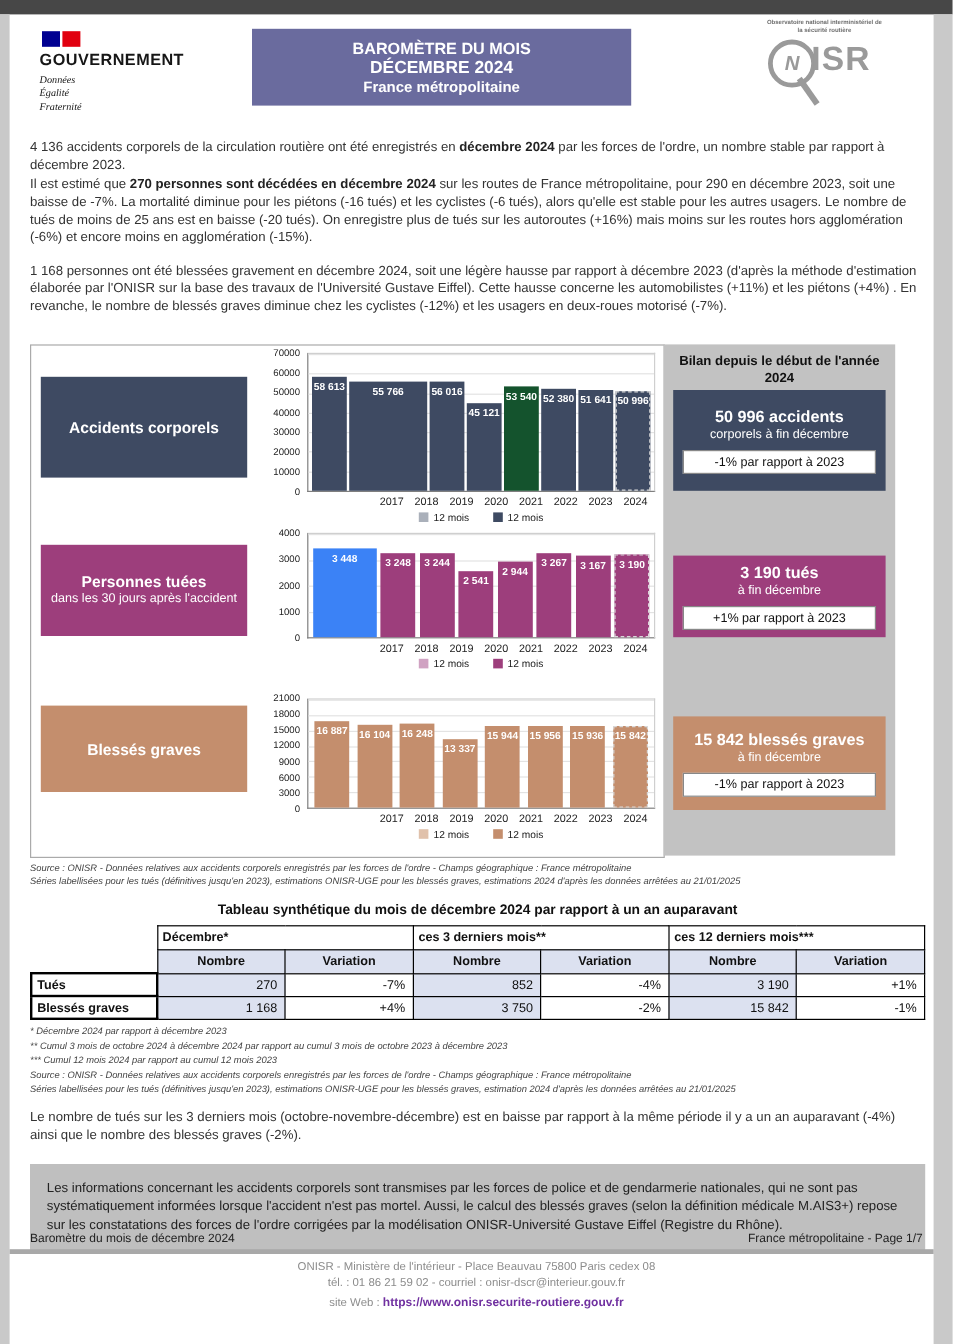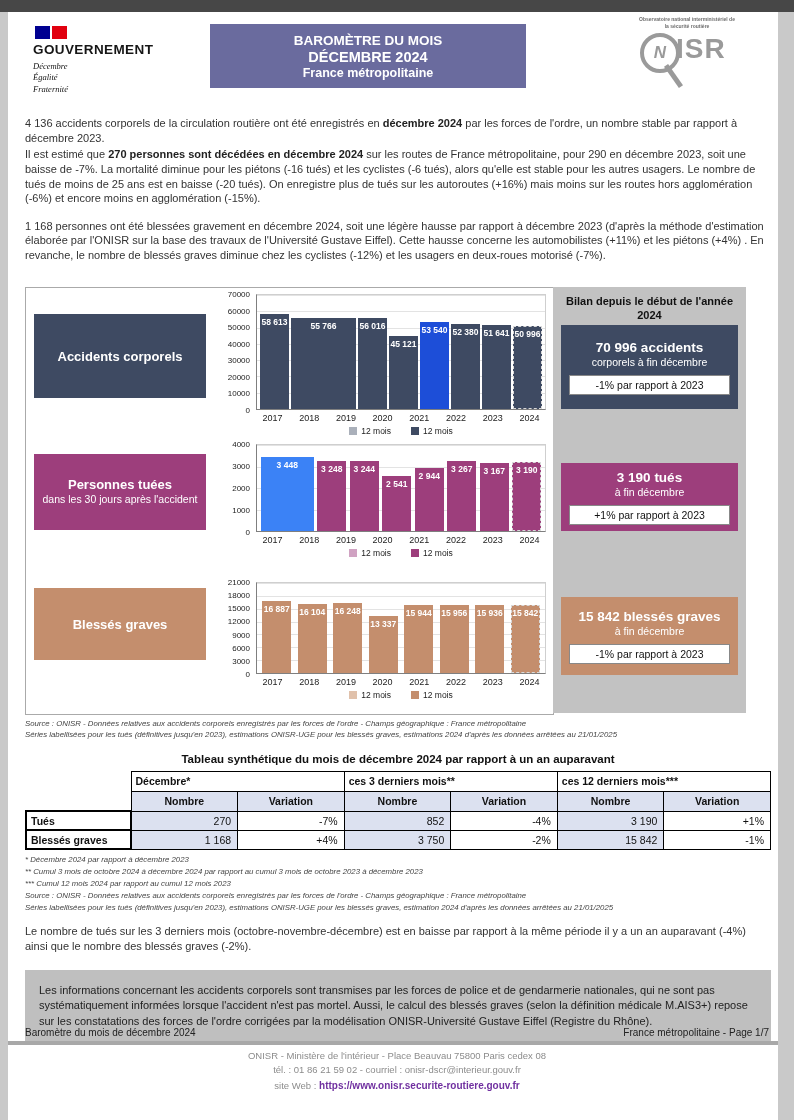--- a/index.html
+++ b/index.html
@@ -52,21 +52,21 @@
   .yaxis span{position:absolute;right:6px;transform:translateY(-50%);font-size:8px;color:#222;}
   .plot{position:relative;flex:1;display:flex;align-items:flex-end;justify-content:space-around;
         border:1px solid #cfcfcf;border-left:1px solid #7f7f7f;border-bottom:1px solid #7f7f7f;
         padding:0 2px;box-sizing:border-box;}
   .gridline{position:absolute;left:0;right:0;height:1px;background:#e3e3e3;}
   .bar{position:relative;width:29px;flex:none;}
   .bar-est{outline:1px dashed #d9d9d9;outline-offset:-1px;}
   .bar-label{position:absolute;top:3px;left:50%;transform:translateX(-50%);white-space:nowrap;
              color:#fff;font-weight:bold;font-size:8.5px;}
   .yspacer{width:44px;flex:none;}
-  .xlabels{flex:1;display:flex;justify-content:space-between;padding:0 2px;}
+  .xlabels{flex:1;display:flex;justify-content:flex-end;padding:0 2px;}
   .xlab{width:29px;text-align:center;font-size:9px;color:#222;padding-top:3px;}
   .legend{display:flex;justify-content:center;gap:20px;margin-top:3px;margin-left:44px;font-size:8.5px;color:#222;}
   .legitem{display:flex;align-items:center;gap:4px;}
   .sw{width:8px;height:8px;}
 
   
   .bilan-panel{position:absolute;left:553px;top:287px;width:193px;height:426px;background:#c2c2c2;}
   .bilan-title{font-weight:bold;font-size:11px;color:#111;text-align:center;padding:7px 10px 0 10px;line-height:1.3;}
   .bilan-box{position:absolute;left:8px;right:8px;color:#fff;text-align:center;display:flex;flex-direction:column;justify-content:center;}
   .bilan-0{top:38px;height:84px;background:#3e4a62;}
@@ -109,21 +109,21 @@
   <div class="edge-left"></div>
   <div class="edge-right"></div>
 
   <div class="gov-logo">
     <div class="gov-flag">
         <span class="fb"></span>
         <span class="fr"></span>
       </div>
     <div class="gov-brand">GOUVERNEMENT</div>
     <div class="gov-motto">
-      <div>Décembre</div>
+      <div>Données</div>
       <div>Égalité</div>
       <div>Fraternité</div>
     </div>
   </div>
 
   <div class="banner">
     <div class="banner-l1">BAROMÈTRE DU MOIS</div>
     <div class="banner-l2">DÉCEMBRE 2024</div>
     <div class="banner-l3">France métropolitaine</div>
   </div>
@@ -174,21 +174,21 @@
             </div>
             <div class="bar" style="height: 79.6657%; background: rgb(62, 74, 98); padding-left: 36px;">
               <div class="bar-label">55 766</div>
             </div>
             <div class="bar" style="height: 80.0229%; background: rgb(62, 74, 98);">
               <div class="bar-label">56 016</div>
             </div>
             <div class="bar" style="height: 64.4586%; background: rgb(62, 74, 98);">
               <div class="bar-label">45 121</div>
             </div>
-            <div class="bar" style="height: 76.4857%; background: #1d4ed8;">
+            <div class="bar" style="height: 76.4857%; background: #14532d;">
               <div class="bar-label">53 540</div>
             </div>
             <div class="bar" style="height: 74.8286%; background: rgb(62, 74, 98);">
               <div class="bar-label">52 380</div>
             </div>
             <div class="bar" style="height: 73.7729%; background: rgb(62, 74, 98);">
               <div class="bar-label">51 641</div>
             </div>
             <div class="bar bar-est" style="height: 72.8514%; background: rgb(62, 74, 98);">
               <div class="bar-label">50 996</div>
@@ -360,21 +360,21 @@
             <div class="sw" style="background: rgb(196, 142, 109);"></div>
             <span>12 mois</span>
           </div>
         </div>
       </div>
   </div>
 
   <div class="bilan-panel">
     <div class="bilan-title">Bilan depuis le début de l'année 2024</div>
     <div class="bilan-box bilan-0">
-      <div class="bilan-head">70 996 accidents</div>
+      <div class="bilan-head">50 996 accidents</div>
       <div class="bilan-sub">corporels à fin décembre</div>
       <div class="bilan-delta">-1% par rapport à 2023</div>
     </div>
     <div class="bilan-box bilan-1">
       <div class="bilan-head">3 190 tués</div>
       <div class="bilan-sub">à fin décembre</div>
       <div class="bilan-delta">+1% par rapport à 2023</div>
     </div>
     <div class="bilan-box bilan-2">
       <div class="bilan-head">15 842 blessés graves</div>

